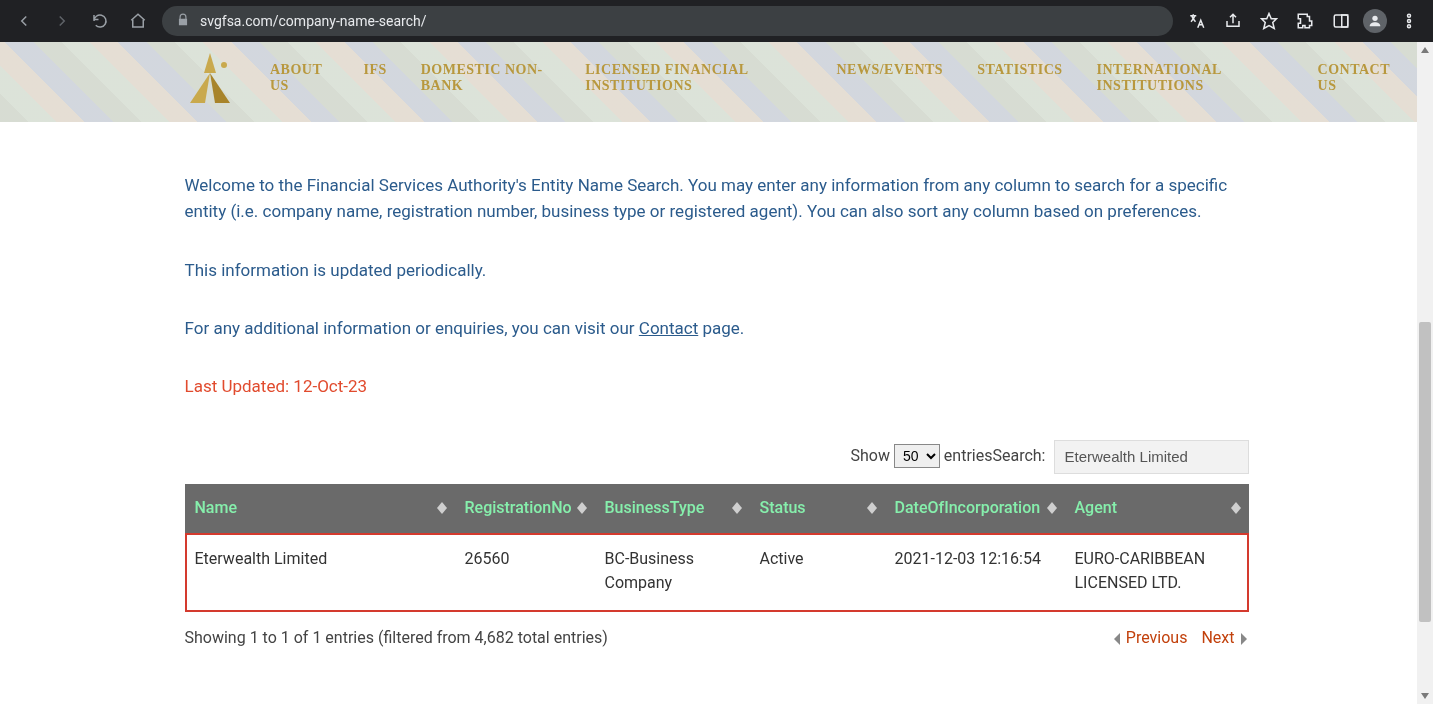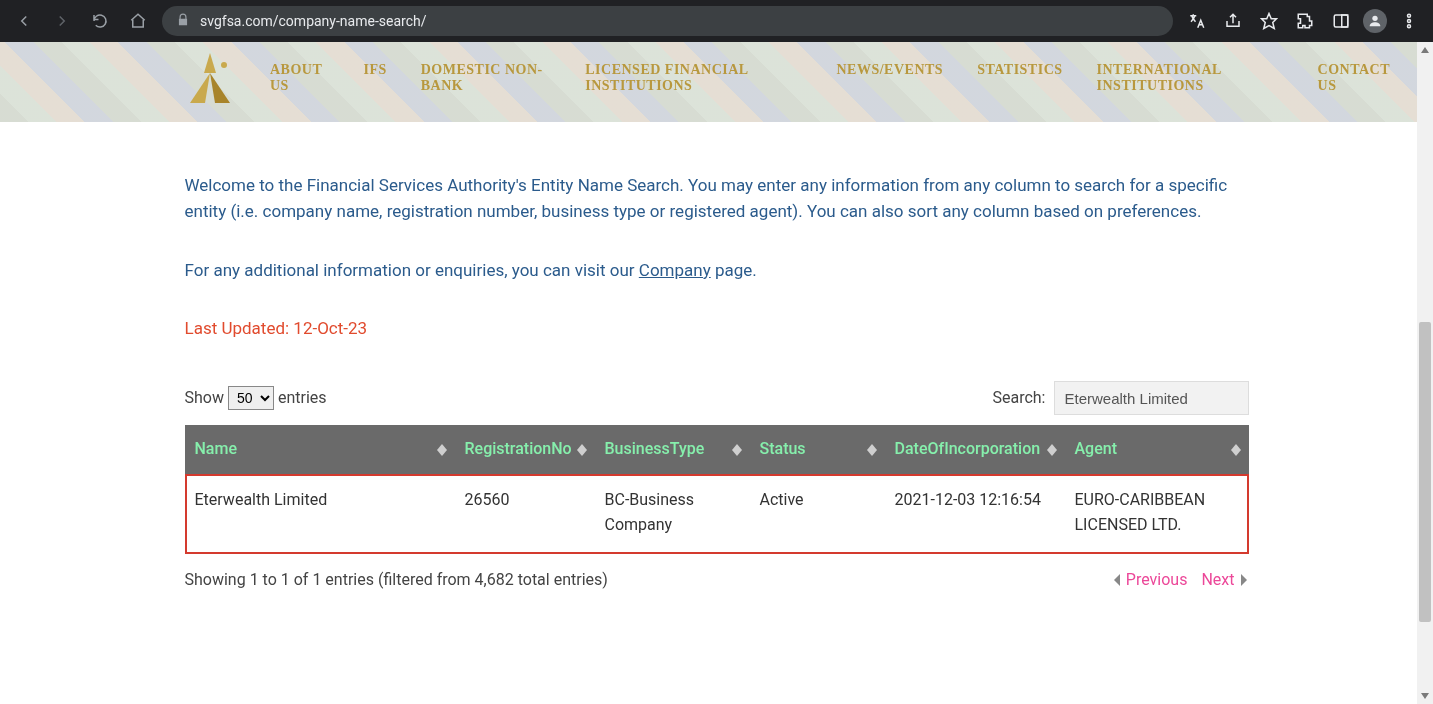--- a/index.html
+++ b/index.html
@@ -86,21 +86,21 @@
     font-size:17px;
     line-height:1.55;
   }
   .content p { margin-bottom:32px; }
   .content a.inline { color:#2b5b8c; text-decoration:underline; }
   .last-updated { color:#e14b2e; font-size:17px; margin-bottom:40px; }
 
   
   .tbl-controls {
     display:flex;
-    justify-content:space-between;
+    justify-content:flex-end;
     align-items:center;
     color:#444;
     font-size:16px;
     margin-bottom:10px;
     margin-top:24px;
   }
   .tbl-controls select {
     font-size:14px; padding:2px 4px; border:1px solid #888;
   }
   .search-wrap { display:flex; align-items:center; gap:8px; }
@@ -141,21 +141,21 @@
 
   
   .tbl-footer {
     display:flex;
     justify-content:space-between;
     align-items:center;
     margin-top:14px;
     color:#444;
     font-size:16px;
   }
-  .pager { display:flex; align-items:center; gap:14px; color:#ec4899; }
+  .pager { display:flex; align-items:center; gap:14px; color:#c2410c; }
   .pager span { display:flex; align-items:center; gap:4px; }
   .pager svg { width:10px; height:12px; fill:#888; }
 
   
   .scroll-track {
     position:absolute; right:0; top:0; bottom:0;
     width:16px; background:#f1f1f1;
   }
   .scroll-thumb {
     position:absolute; right:2px; width:12px;
@@ -259,22 +259,23 @@
       <a>LICENSED FINANCIAL INSTITUTIONS</a>
       <a>NEWS/EVENTS</a>
       <a>STATISTICS</a>
       <a>INTERNATIONAL INSTITUTIONS</a>
       <a>CONTACT US</a>
     </div>
   </div>
 
   <div class="content">
     <p>Welcome to the Financial Services Authority's Entity Name Search. You may enter any information from any column to search for a specific entity (i.e. company name, registration number, business type or registered agent). You can also sort any column based on preferences.</p>
+    <p>This information is updated periodically.</p>
     <p>
-      <span>For any additional information or enquiries, you can visit our </span><a class="inline">Company</a><span> page.</span>
+      <span>For any additional information or enquiries, you can visit our </span><a class="inline">Contact</a><span> page.</span>
     </p>
     <div class="last-updated">Last Updated:  12-Oct-23</div>
 
     <div class="tbl-controls">
       <div>
         <span>Show </span><select><option>50</option></select><span> entries</span>
       </div>
       <div class="search-wrap">
         <span>Search:</span>
         <input type="text" value="Eterwealth Limited" style="">

